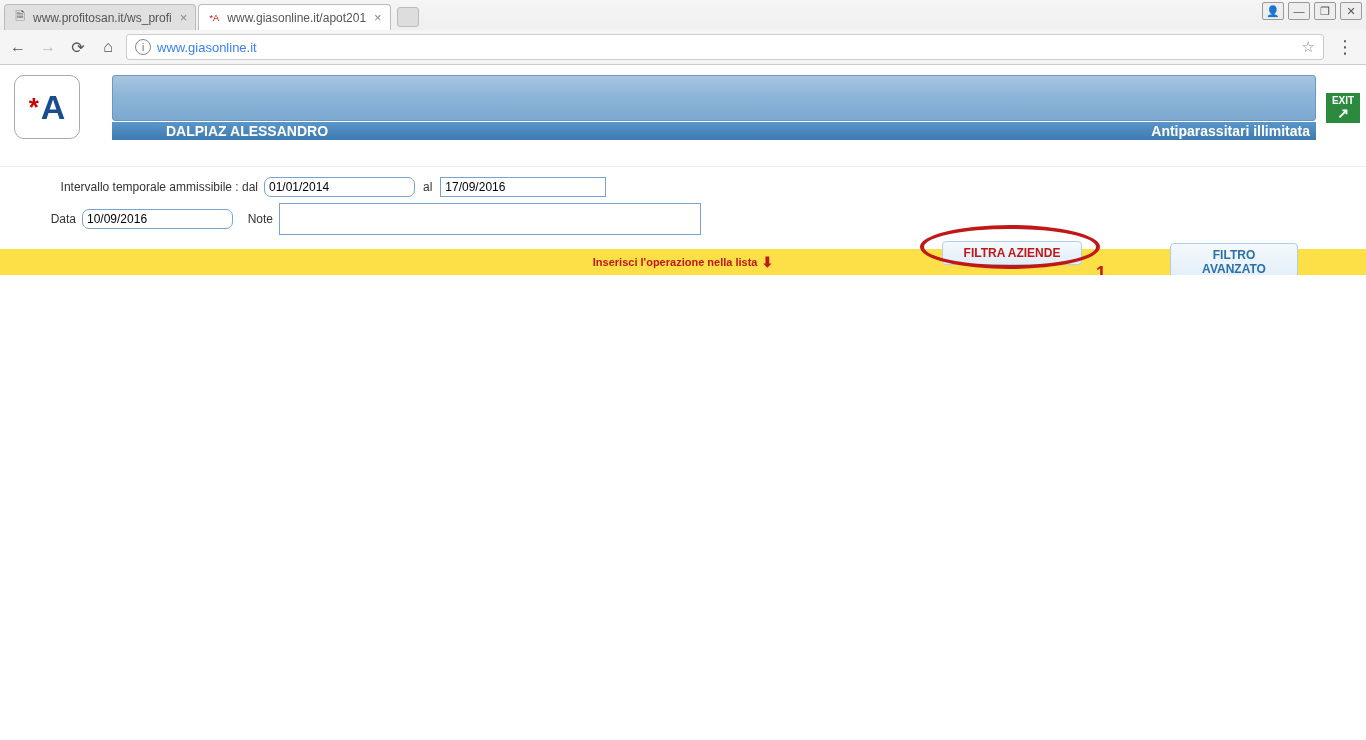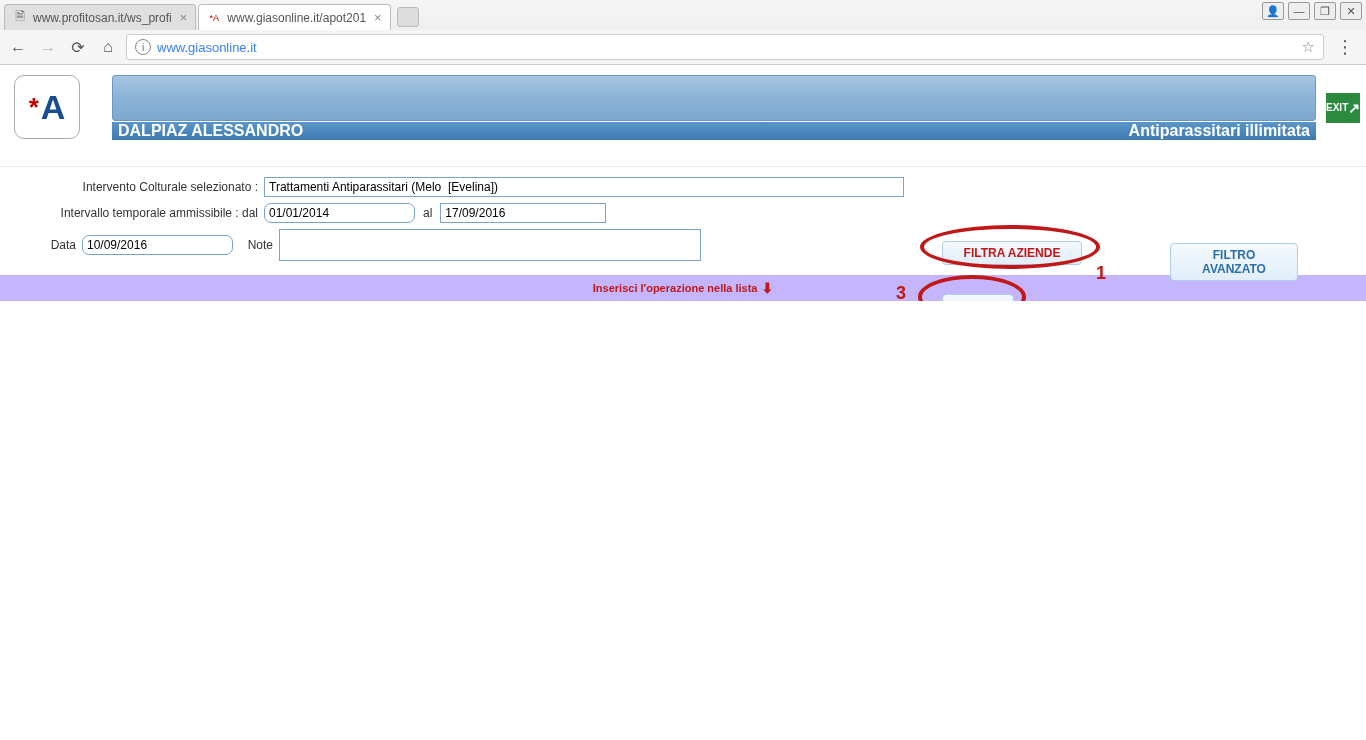--- a/index.html
+++ b/index.html
@@ -28,23 +28,23 @@
 
   
   .page { position: relative; }
   .logo-box { position: absolute; left: 14px; top: 10px; width: 66px; height: 64px; border: 1px solid #aaa; border-radius: 10px; background: #fff; display:flex; align-items:center; justify-content:center; }
   .logo-box .asterisk { color:#c00; font-size:26px; font-weight:bold; margin-right:2px; line-height:1; }
   .logo-box .letterA { color:#1a4d8f; font-size:34px; font-weight:bold; line-height:1; }
 
   .top-banner-wrap { margin-left: 112px; margin-right: 50px; padding-top: 10px; }
   .top-banner { height: 46px; background: linear-gradient(#a8c5e0, #8db5d8 45%, #7da8d0); border: 1px solid #6a98c4; border-radius: 3px; }
   .user-bar { height: 18px; background: linear-gradient(#5a96c9, #3d7ab0); display:flex; justify-content:space-between; align-items:center; padding:0 6px; margin-top:1px; }
-  .user-bar span { color:#fff; font-size:16px; font-weight:bold; }
+  .user-bar span { color:#fff; font-size:14px; font-weight:bold;margin-left:48px; }
 
-  .exit-badge { position:absolute; right:6px; top:28px; width:34px; height:30px; background:#2b8a3e; color:#fff; font-size:10px; font-weight:bold; display:flex; flex-direction:row; align-items:center; justify-content:center; line-height:1; }
+  .exit-badge { position:absolute; right:6px; top:28px; width:34px; height:30px; background:#2b8a3e; color:#fff; font-size:10px; font-weight:bold; display:flex; flex-direction:column; align-items:center; justify-content:center; line-height:1; }
   .exit-badge .arrow { font-size:14px; }
 
   .form-panel { margin-top: 26px; padding: 10px 14px 4px 44px; border-top:1px solid #eee; }
   .form-row { display:flex; align-items:center; margin-bottom:6px; font-size:12px; color:#333; }
   .form-row label { text-align:right; margin-right:6px; }
   .form-row .lbl-wide { width: 214px; }
   input[type="text"], textarea { border:1px solid #7aa3cc; font-size:12px; padding:2px 4px; background:#fff; }
   .input-intervento { width: 640px; }
   .input-date { width: 151px; border-radius: 7px; }
   .input-date2 { width: 166px; }
@@ -52,21 +52,21 @@
   .notes-area { width: 422px; height: 32px; resize: none; }
 
   .btn { display:inline-block; border:1px solid #b0cee8; background: linear-gradient(#f4f9fd,#e1eef8); border-radius:4px; padding:4px 14px; font-size:12px; font-weight:bold; cursor:pointer; text-align:center; }
   .btn.red-text { color:#c01818; }
   .btn.blue-text { color:#2b6fa8; }
 
   .filtra-btn { position:absolute; left: 942px; top: 176px; width: 140px; }
   .filtro-av-btn { position:absolute; left: 1170px; top: 178px; width: 128px; }
   .salva-btn { position:absolute; left: 942px; top: 221px; width: 72px; margin-top: 8px; }
 
-  .green-bar { background:#c4b5fd; height:26px; display:flex; align-items:center; justify-content:center; margin-top:4px; }
+  .green-bar { background:#fde047; height:26px; display:flex; align-items:center; justify-content:center; margin-top:4px; }
   .green-bar .insert-link { color:#c01818; font-size:11px; font-weight:bold; display:flex; align-items:center; gap:4px; }
   .green-bar .down-arrow { color:#c01818; font-size:14px; }
 
   
   .annot-ellipse { position:absolute; border:4px solid #c01818; border-radius:50%; pointer-events:none; }
   .annot-label { position:absolute; color:#c01818; font-weight:bold; font-size:18px; pointer-events:none; }
 </style>
 </head>
 <body>
 
@@ -119,24 +119,20 @@
   <div class="top-banner-wrap">
     <div class="top-banner"></div>
     <div class="user-bar">
       <span>DALPIAZ ALESSANDRO</span>
       <span>Antiparassitari illimitata</span>
     </div>
   </div>
 
   <div class="form-panel">
     <div class="form-row">
-      <label class="lbl-wide">Intervento Colturale selezionato :</label>
-      <input type="text" class="input-intervento" value="Trattamenti Antiparassitari (Melo  [Evelina])" style="">
-    </div>
-    <div class="form-row">
       <label class="lbl-wide">Intervallo temporale ammissibile : dal</label>
       <input type="text" class="input-date" value="01/01/2014" style="">
       <span class="al-label">al</span>
       <input type="text" class="input-date2" value="17/09/2016" style="">
     </div>
     <div class="form-row">
       <label style="width:32px;">Data</label>
       <input type="text" class="input-date" value="10/09/2016" style="">
       <label style="width:40px; text-align:right; margin-right:6px;">Note</label>
       <textarea class="notes-area" style=""></textarea>

